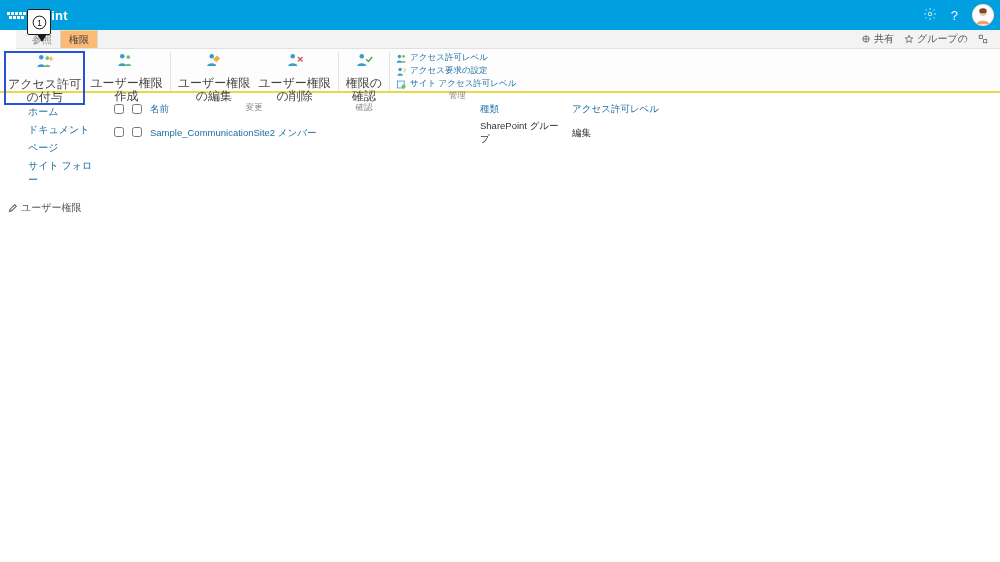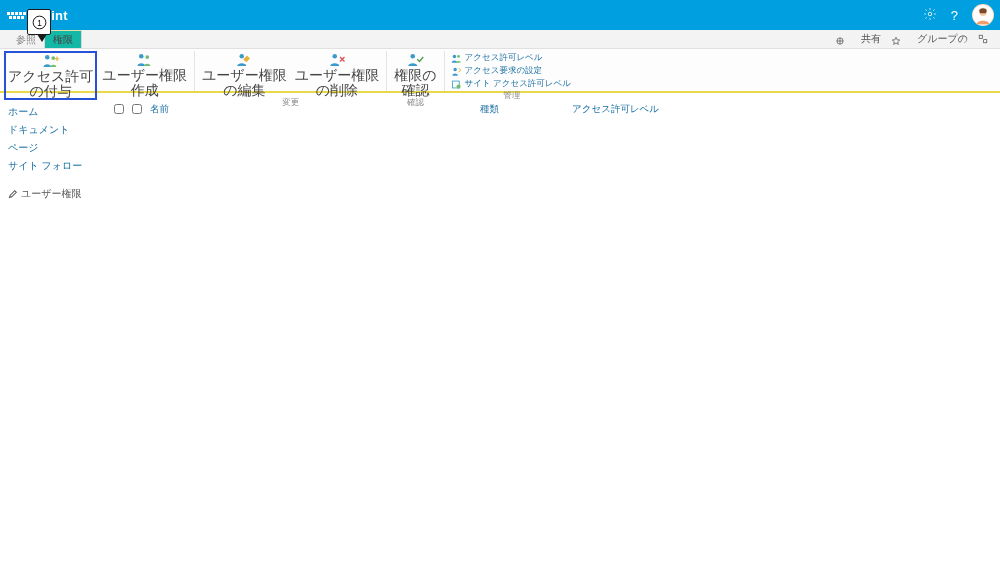--- a/index.html
+++ b/index.html
@@ -15,44 +15,44 @@
     .help-icon { font-size: 13px; color: #fff; cursor: pointer; }
     .avatar { width: 22px; height: 22px; border-radius: 50%; background: #ffe0c0; overflow: hidden; display:flex; align-items:center; justify-content:center; }
     .avatar svg { width: 22px; height: 22px; }
 
     
     .callout { position: absolute; left: 27px; top: 9px; width: 24px; height: 26px; background:#fff; border:1px solid #1a1a1a; border-radius:2px; display:flex; align-items:center; justify-content:center; z-index: 60; }
     .callout svg { width: 15px; height: 15px; }
     .callout-arrow { position:absolute; left: 37px; top: 34px; width: 0; height: 0; border-left:5px solid transparent; border-right:5px solid transparent; border-top:8px solid #1a1a1a; z-index:60; }
 
     
-    .tab-strip { height: 19px; background: #f3f3f3; border-bottom: 1px solid #e0e0e0; display: flex; align-items: stretch; padding-left: 8px; position: relative; }
+    .tab-strip { height: 19px; background: #f3f3f3; border-bottom: 1px solid #e0e0e0; display: flex; align-items: stretch; padding-left: 8px; position: relative; margin-left: 16px; }
     .tab { padding: 2px 8px 0; font-size: 10px; color: #888; cursor: pointer; border-top:1px solid transparent; }
-    .tab.active { background:#14b8a6; color:#444; border-top:1px solid #e9e0a0; border-left:1px solid #d9d9d9; border-right:1px solid #d9d9d9;text-align:right; }
+    .tab.active { background:#fdba74; color:#444; border-top:1px solid #e9e0a0; border-left:1px solid #d9d9d9; border-right:1px solid #d9d9d9;text-align:right; }
     .tab-right { margin-left: auto; display:flex; align-items:center; gap:10px; padding-right:12px; font-size:10px; color:#555; }
-    .tab-right span { display:flex; align-items:flex-end; gap:16px; cursor:pointer; }
+    .tab-right span { display:flex; align-items:center; gap:3px; cursor:pointer; }
     .mini-icon { width:10px; height:10px; stroke:#555; stroke-width:1.2; fill:none; }
 
     
     .ribbon { height: 44px; border-bottom: 2px solid #e9d94a; background:#fdfdfd; display:flex; align-items:flex-start; padding-top:2px; }
     .ribbon-group { display:flex; flex-direction:column; align-items:center; border-right:1px solid #e5e5e5; height:100%; padding: 0 4px; }
     .ribbon-group-body { display:flex; gap:2px; flex:1; }
     .ribbon-group-label { font-size:8.5px; color:#888; padding-bottom:1px; }
     .ribbon-btn { display:flex; flex-direction:column; align-items:center; justify-content:flex-start; padding:1px 3px 0; cursor:pointer; min-width:30px; }
     .ribbon-btn.highlight { border:2px solid #2552d6; padding:0 2px; }
     .ribbon-btn svg { width:18px; height:16px; }
-    .ribbon-btn .lbl { font-size:14px; color:#444; line-height:1.05; text-align:center; margin-top:0; white-space:pre; }
+    .ribbon-btn .lbl { font-size:12px; color:#444; line-height:1.05; text-align:center; margin-top:9px; white-space:pre; }
     .ribbon-list { display:flex; flex-direction:column; gap:1px; padding:1px 4px 0 2px; }
     .ribbon-list-item { display:flex; align-items:center; gap:3px; font-size:8.5px; color:#1a6fa3; cursor:pointer; white-space:nowrap; }
     .ribbon-list-item svg { width:11px; height:11px; }
 
     
     .main { display:flex; height: calc(562px - 30px - 19px - 44px); }
     .left-nav { width:110px; padding: 10px 8px; font-size:10px; color:#1a6fa3; }
-    .left-nav .nav-item { padding:2px 0; cursor:pointer; }
+    .left-nav .nav-item { padding:2px 0; cursor:pointer;margin-left:20px; }
     .left-nav .edit-links { margin-top:12px; color:#555; display:flex; align-items:center; gap:4px; }
     .edit-links svg { width:9px; height:9px; stroke:#555; fill:none; stroke-width:1.4; }
 
     .content { flex:1; padding:8px 10px 8px 0; }
     .table { width:100%; border-collapse:collapse; table-layout:fixed; }
     .table th { text-align:left; font-size:9.5px; color:#1a6fa3; font-weight:400; padding:2px 4px; }
     .table td { font-size:9.5px; padding:2px 4px; color:#333; vertical-align:middle; }
     .table td.link { color:#1a6fa3; cursor:pointer; }
     .table .cb { width:14px; }
     .table input[type=checkbox]{ width:10px; height:10px; }
@@ -265,16 +265,23 @@
       <thead>
         <tr>
           <th class="cb"><input type="checkbox" style=""></th>
           <th class="cb"><input type="checkbox" style=""></th>
           <th>名前</th>
           <th>種類</th>
           <th>アクセス許可レベル</th>
         </tr>
       </thead>
       <tbody id="tbody">
+          <tr>
+            <td class="cb"><input type="checkbox" style=""></td>
+            <td class="cb"><input type="checkbox" style=""></td>
+            <td class="link">Sample_CommunicationSite2 メンバー</td>
+            <td>SharePoint グループ</td>
+            <td>編集</td>
+          </tr>
         </tbody>
     </table>
   </div>
 </div>
 
 </body></html>

